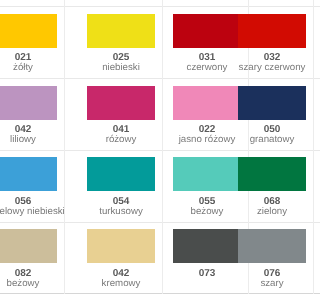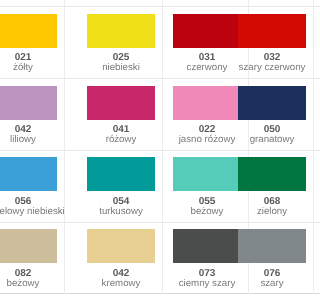--- a/index.html
+++ b/index.html
@@ -103,21 +103,20 @@
       <div class="nm">beżowy</div>
     </div>
     <div class="cell c1">
       <div class="sw" style="background-color: rgb(232, 208, 146);"></div>
       <div class="code">042</div>
       <div class="nm">kremowy</div>
     </div>
     <div class="cell c2">
       <div class="sw" style="background-color: rgb(74, 77, 76);"></div>
       <div class="code">073</div>
-      <div class="nm">ciemny szary</div>
     </div>
     <div class="cell c3">
       <div class="sw" style="background-color: rgb(129, 136, 139);"></div>
       <div class="code">076</div>
       <div class="nm">szary</div>
     </div>
   </div>
 </div>
 
 </body></html>

